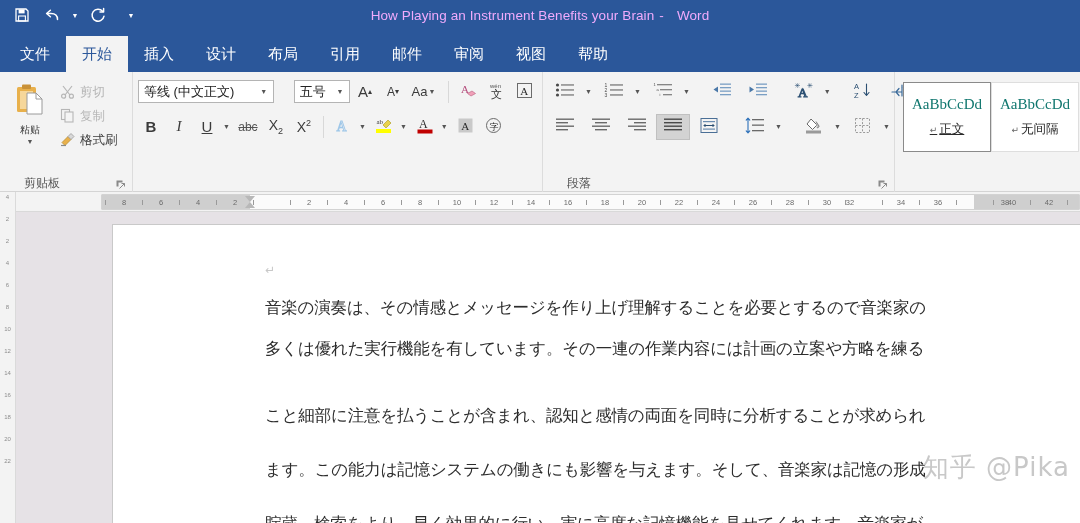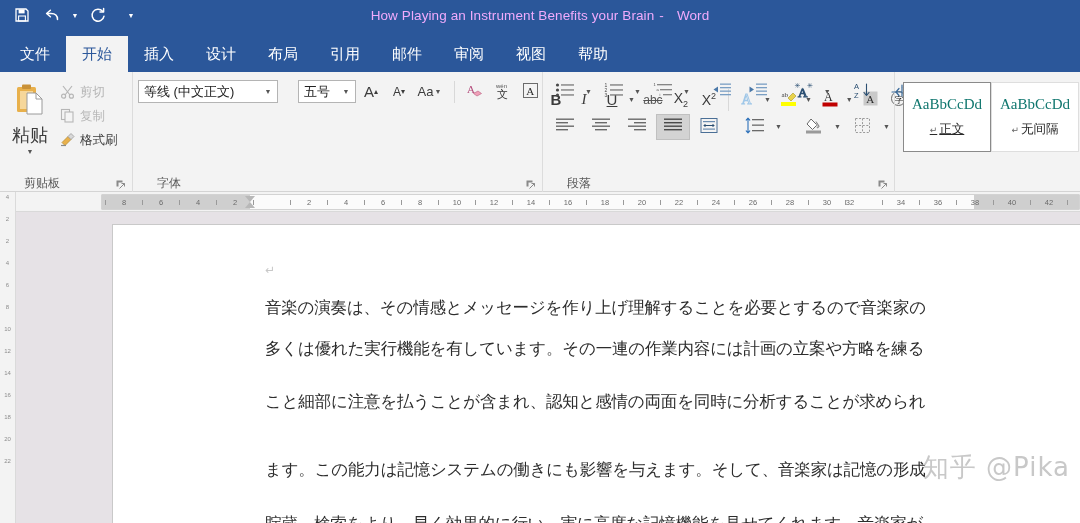--- a/index.html
+++ b/index.html
@@ -122,21 +122,21 @@
 
   
   .g-clip { width: 133px; }
   .clip-inner { display: flex; gap: 2px; width: 100%; }
   .paste-btn {
     width: 50px;
     display: flex; flex-direction: column;
     align-items: center;
     padding-top: 4px;
   }
-  .paste-label { font-size: 18px; color: #3b3b3b; margin-top: 3px; }
+  .paste-label { font-size: 10px; color: #3b3b3b; margin-top: 3px; }
   .paste-caret { font-size: 7px; color: #555; line-height: 8px; margin-top: 1px; }
   .clip-small { display: flex; flex-direction: column; padding-top: 4px; gap: 3px; }
   .clip-item {
     display: flex; align-items: center; gap: 5px;
     height: 21px; padding: 0 3px;
     font-size: 12.5px;
     white-space: nowrap;
   }
   .clip-item.dim { color: #b6b6b6; }
   .clip-item.on { color: #3b3b3b; }
@@ -437,21 +437,21 @@
       <span class="dlg">
         <svg width="11" height="11" viewBox="0 0 11 11">
             <path d="M1.5 1.5h6v2h-4v4h-2z" fill="#8a8a8a"></path>
             <path d="M4.5 9.5l5-5M9.5 4.5v3M9.5 4.5h-3" stroke="#8a8a8a" stroke-width="1" fill="none"></path>
           </svg>
       </span>
     </div>
   </div>
 
   <div class="group g-font">
-    <div class="group-body" style="flex-direction:row;">
+    <div class="group-body" style="flex-direction:column;">
       <div class="row">
         <div class="combo cb-fontname">
           <span class="cval">等线 (中文正文)</span>
           <span class="cdrop">▼</span>
         </div>
         <div class="combo cb-fontsize">
           <span class="cval">五号</span>
           <span class="cdrop">▼</span>
         </div>
         <div class="btn grow">
@@ -550,29 +550,20 @@
         </div>
         <div class="btn">
           <span>
             <svg width="19" height="19" viewBox="0 0 19 19">
               <circle cx="9.5" cy="9.5" r="7" fill="none" stroke="#6b6b6b" stroke-width="1"></circle>
               <text x="5.5" y="13.5" font-size="9" fill="#2a2a2a" font-family="DejaVu Sans, sans-serif">字</text>
             </svg>
           </span>
         </div>
       </div>
-    </div>
-    <div class="group-label">
-      <span>字体</span>
-      <span class="dlg">
-        <svg width="11" height="11" viewBox="0 0 11 11">
-            <path d="M1.5 1.5h6v2h-4v4h-2z" fill="#8a8a8a"></path>
-            <path d="M4.5 9.5l5-5M9.5 4.5v3M9.5 4.5h-3" stroke="#8a8a8a" stroke-width="1" fill="none"></path>
-          </svg>
-      </span>
     </div>
   </div>
 
   <div class="group g-para">
     <div class="group-body" style="flex-direction:column;">
       <div class="row">
         <div class="btn wide">
           <span>
             <svg width="20" height="16" viewBox="0 0 20 16">
               <circle cx="2.5" cy="3" r="1.6" fill="#4a4a4a"></circle>
@@ -819,21 +810,21 @@
           <span class="rt" style="left:503px;">18</span>
           <span class="rt" style="left:540px;">20</span>
           <span class="rt" style="left:577px;">22</span>
           <span class="rt" style="left:614px;">24</span>
           <span class="rt" style="left:651px;">26</span>
           <span class="rt" style="left:688px;">28</span>
           <span class="rt" style="left:725px;">30</span>
           <span class="rt" style="left:744px;padding-left:8px;">32</span>
           <span class="rt" style="left:799px;">34</span>
           <span class="rt" style="left:836px;">36</span>
-          <span class="rt" style="left:873px;">38</span>
+          <span class="rt" style="left:903px;">38</span>
           <span class="rt" style="left:910px;">40</span>
           <span class="rt" style="left:947px;">42</span>
 
           <span class="rtick-min" style="left:3px;"></span>
           <span class="rtick-min" style="left:40px;"></span>
           <span class="rtick-min" style="left:77px;"></span>
           <span class="rtick-min" style="left:114px;"></span>
           <span class="rtick-min" style="left:151px;"></span>
           <span class="rtick-min" style="left:188px;"></span>
           <span class="rtick-min" style="left:225px;"></span>
@@ -863,21 +854,21 @@
       </div>
     </div>
 
     <div class="docarea">
       <div class="left-strip"></div>
       <div class="page">
         <div class="page-inner">
           <div class="pilcrow">↵</div>
           <div class="doc-line" style="top:72px;">音楽の演奏は、その情感とメッセージを作り上げ理解することを必要とするので音楽家の</div>
           <div class="doc-line" style="top:113px;">多くは優れた実行機能を有しています。その一連の作業内容には計画の立案や方略を練る</div>
-          <div class="doc-line" style="top:166px;">こと細部に注意を払うことが含まれ、認知と感情の両面を同時に分析することが求められ</div>
+          <div class="doc-line" style="top:180px;">こと細部に注意を払うことが含まれ、認知と感情の両面を同時に分析することが求められ</div>
           <div class="doc-line" style="top:234px;">ます。この能力は記憶システムの働きにも影響を与えます。そして、音楽家は記憶の形成</div>
           <div class="doc-line" style="top:288px;">貯蔵、検索をより、早く効果的に行い、実に高度な記憶機能を見せてくれます。音楽家が</div>
         </div>
         <div class="watermark">知乎 @Pika</div>
       </div>
     </div>
   </div>
 </div>
 
 </body></html>

